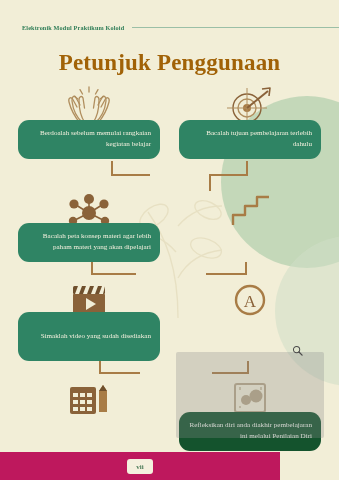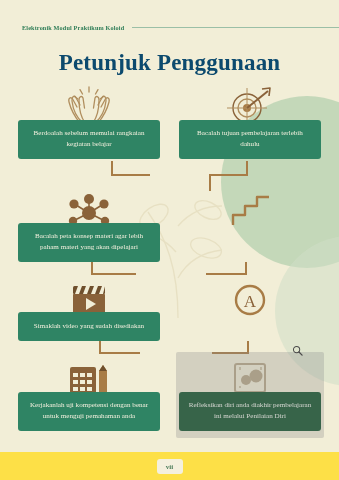--- a/index.html
+++ b/index.html
@@ -52,21 +52,21 @@
     font-family:"Liberation Serif", serif;
   }
   .hdr-rule{
     flex:1;height:1px;background:#9bbfa6;margin-right:0;
   }
   .title{
     position:absolute;top:50px;left:0;right:0;
     text-align:center;
     font-size:23px;
     font-weight:bold;
-    color:#0c4a6e;
+    color:#a16207;
     font-family:"Liberation Serif", serif;
     letter-spacing:.2px;
   }
   
   .grid{
     position:absolute;left:0;top:86px;width:339px;
   }
   .row{
     display:flex;
     justify-content:space-between;
@@ -85,30 +85,30 @@
   .icon-wrap{
     height:38px;
     display:flex;align-items:flex-end;justify-content:center;
     margin-bottom:-4px;
     position:relative;z-index:1;
   }
   .pill{
     width:142px;
     box-sizing:border-box;
     background:#2f8464;
-    border-radius:3px;
+    border-radius:11px;
     color:#f4f0de;
-    text-align:center;
+    text-align:right;
     font-size:7.1px;
     line-height:11.4px;
     padding:8px 9px;
     position:relative;z-index:2;
     font-family:"Liberation Serif", serif;
   }
-  .pill.short{padding:9px 9px;}
+  .pill.short{padding:19px 9px;}
   
   .pill.faded{
     background:#14532d;
     color:#eef3ea;
   }
   
   .overlay-panel{
     position:absolute;
     left:176px;top:352px;
     width:148px;height:86px;
@@ -119,22 +119,22 @@
   }
   .cursor-mag{
     position:absolute;
     left:292px;top:345px;
     width:11px;height:11px;
     z-index:5;
   }
   
   .footer{
     position:absolute;left:0;bottom:0;
-    width:339px;height:28px;
-    background:#fde047;
+    width:280px;height:28px;
+    background:#be185d;
   }
   .page-badge{
     position:absolute;left:50%;transform:translateX(-50%);
     bottom:6px;
     width:26px;height:15px;
     background:#f4f0de;
     border-radius:3px;
     display:flex;align-items:center;justify-content:center;
     font-size:7px;color:#4a7a58;font-weight:bold;
     font-family:"Liberation Serif", serif;
@@ -310,21 +310,20 @@
               <rect x="6" y="25" width="5" height="4"></rect>
                 <rect x="13" y="25" width="5" height="4"></rect>
               <rect x="20" y="25" width="5" height="4"></rect>
             </g>
             <g>
               <polygon points="36,3 40,9 40,30 32,30 32,9" fill="#a87c46"></polygon>
               <polygon points="36,3 40,9 32,9" fill="#6f4f2c"></polygon>
             </g>
           </svg>
         </div>
-        <div class="pill">Kerjakanlah uji kompetensi dengan benar untuk menguji pemahaman anda</div>
       </div>
 
       <div class="cell right">
         <div class="icon-wrap">
           <svg class="icon-svg" width="46" height="34" viewBox="0 0 46 34">
             <rect x="8" y="2" width="30" height="28" rx="2" fill="none" stroke="#b8a888" stroke-width="2"></rect>
             <circle cx="19" cy="18" r="5" fill="#b8a888"></circle>
             <circle cx="29" cy="14" r="6.5" fill="#b8a888"></circle>
             <g stroke="#b8a888" stroke-width="1.2">
               <path d="M13 8 L13 5"></path>

